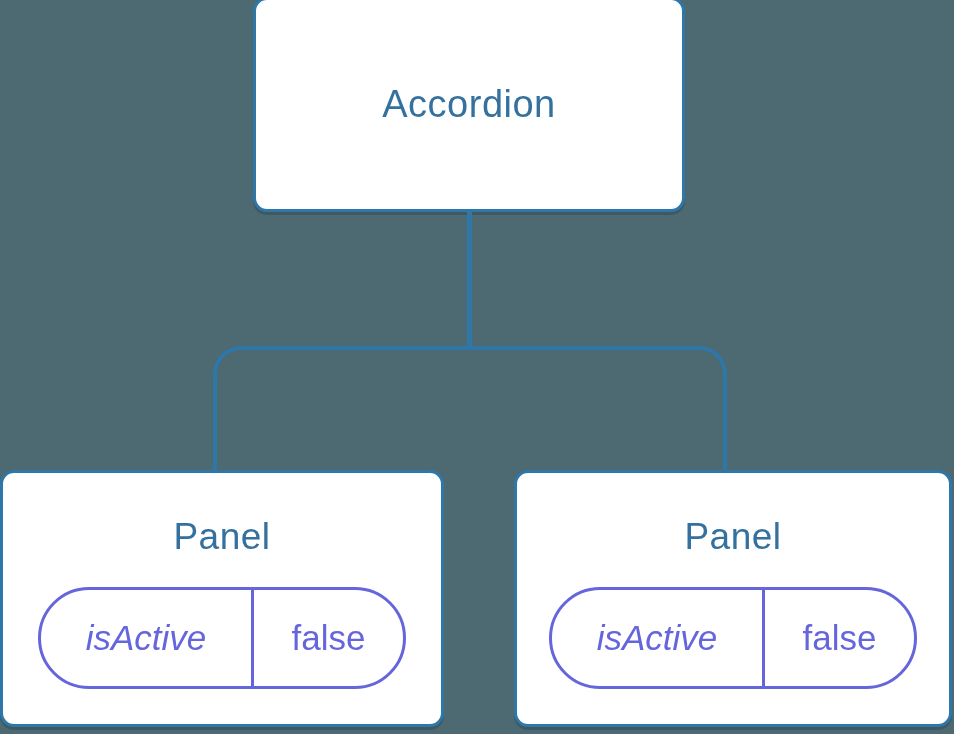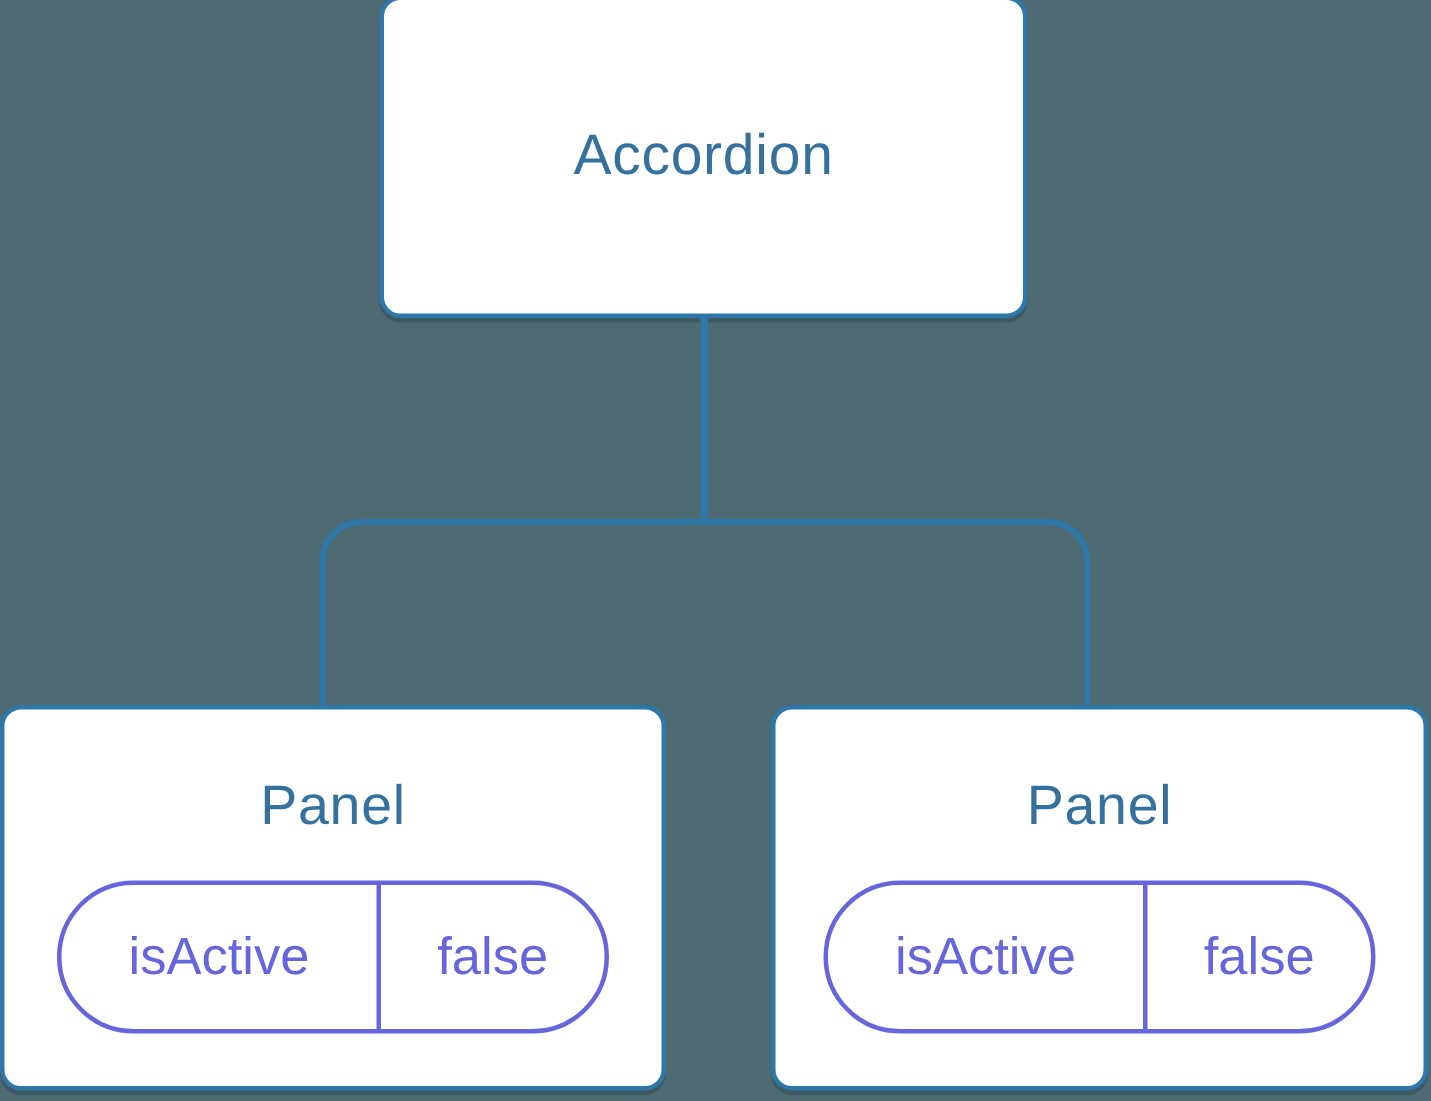--- a/index.html
+++ b/index.html
@@ -91,20 +91,21 @@
     background: var(--node-background, #ffffff);
   }
   .state-cell {
     display: flex;
     align-items: center;
     justify-content: center;
   }
   .state-key {
     flex: 0 0 58%;
     border-right: 3px solid var(--state, #6565dc);
+    font-style: italic;
   }
   .state-value {
     flex: 1 1 auto;
   }
 </style>
 </head>
 <body>
 
 <div class="stage">
 

